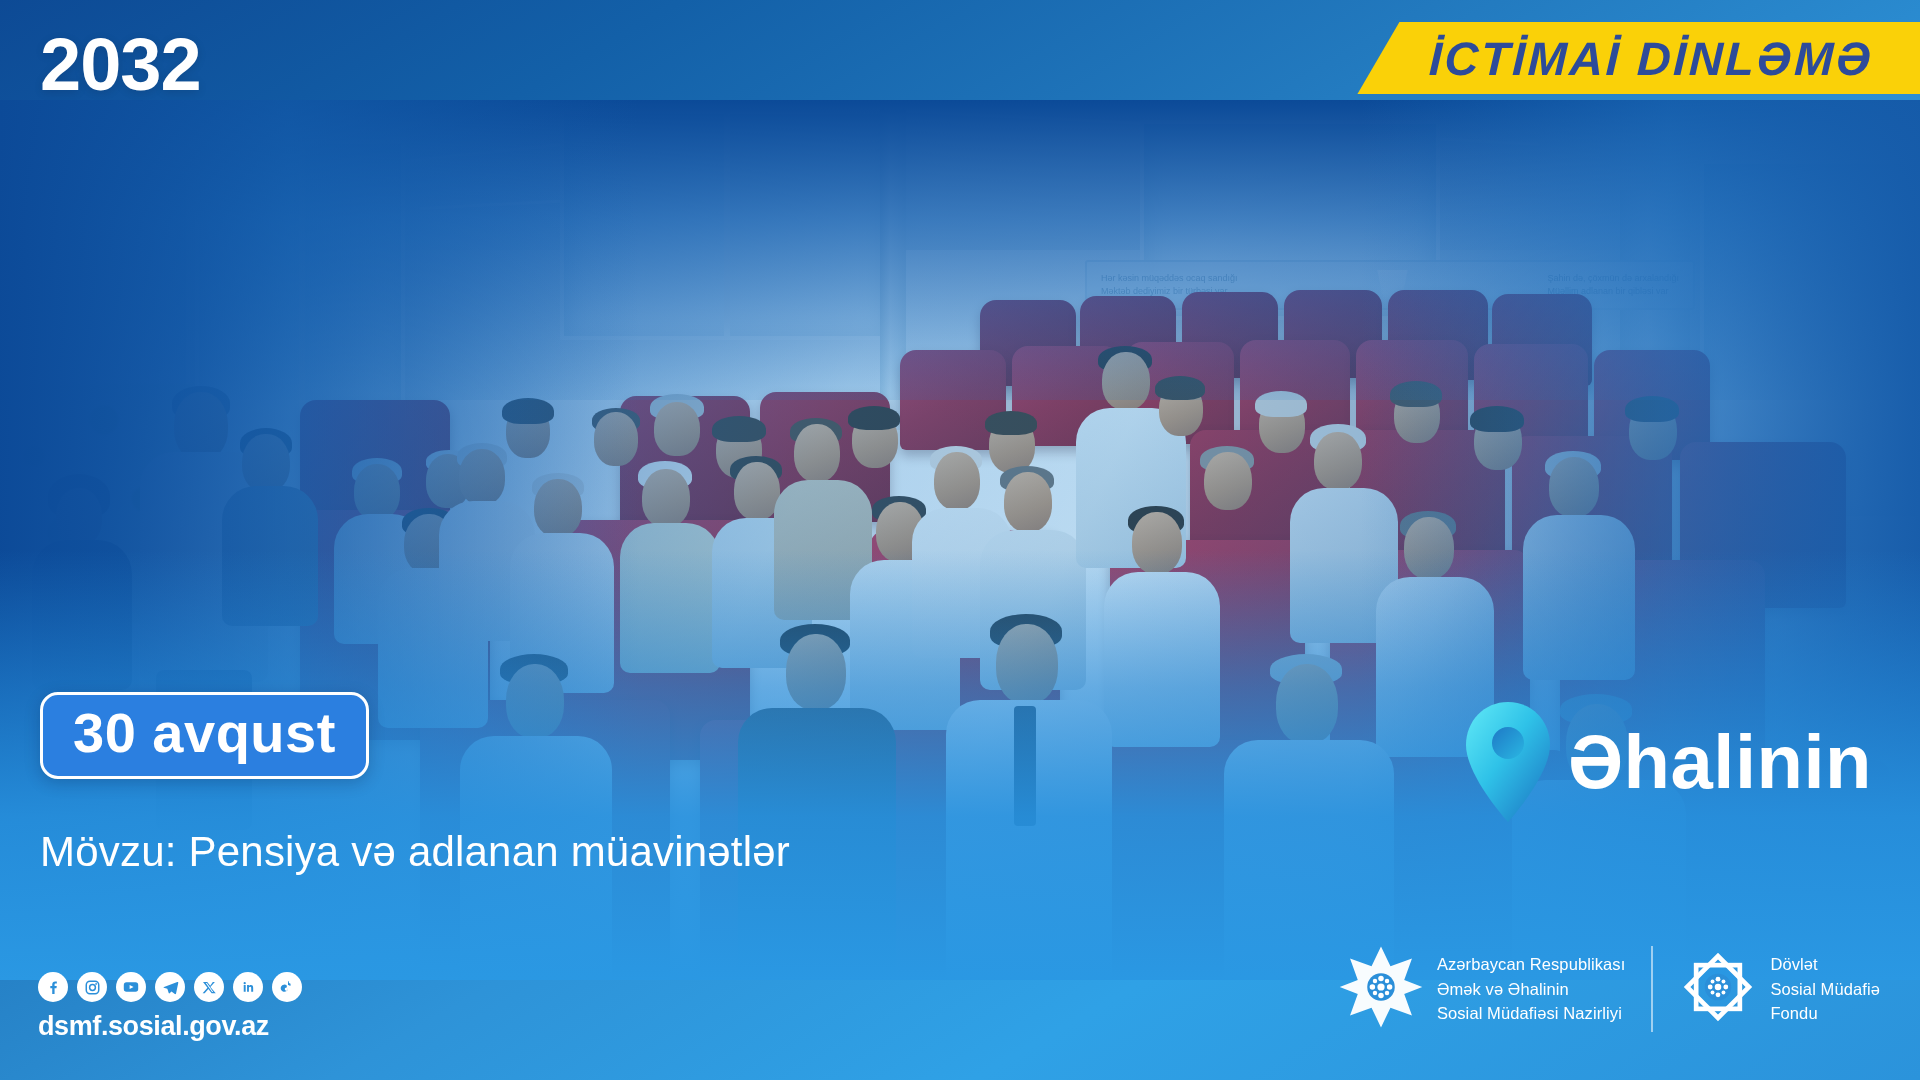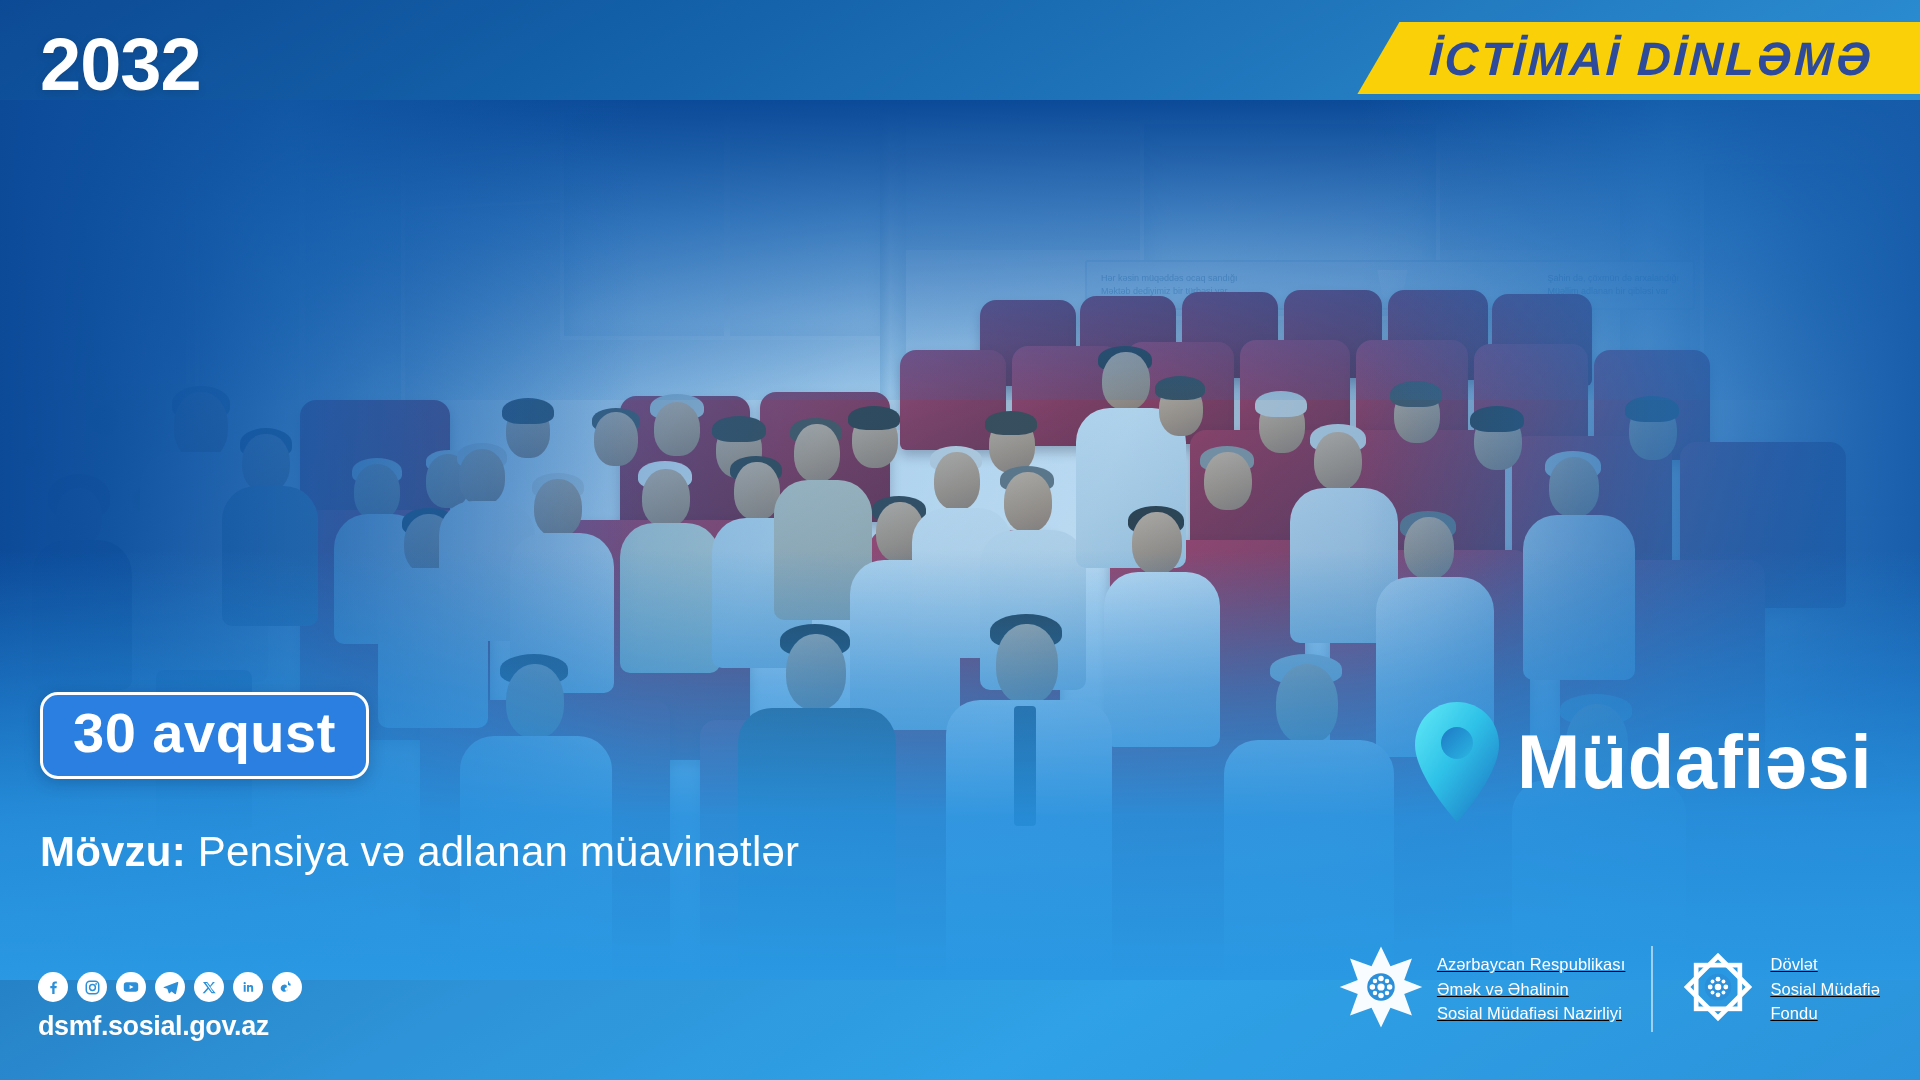--- a/index.html
+++ b/index.html
@@ -236,21 +236,21 @@
   
   .topic {
     position:absolute;
     left:40px; top:828px;
     z-index:25;
     display:flex; align-items:baseline;
     white-space:nowrap;
   }
   .topic-label {
     font-size:42px;
-    font-weight:bold;
+    font-weight:normal;
     color:#ffffff;
     letter-spacing:.2px;
   }
   .topic-value {
     font-size:42px;
     font-weight:normal;
     color:#ffffff;
     margin-left:12px;
     letter-spacing:.2px;
   }
@@ -296,21 +296,20 @@
     color:#ffffff;
     letter-spacing:-.4px;
   }
 
   
   .logos {
     position:absolute;
     right:40px; bottom:46px;
     display:flex; align-items:center;
     z-index:25;
-    text-decoration:underline;
   }
   .logo-unit { display:flex; align-items:center; }
   .logo-mark { flex:0 0 auto; }
   .logo-text {
     margin-left:13px;
     color:#ffffff;
     font-size:16.5px;
     line-height:1.48;
     white-space:pre-line;
     letter-spacing:.1px;
@@ -609,21 +608,21 @@
           </linearGradient>
           <linearGradient id="pinHole" x1="0" y1="0" x2="1" y2="1">
             <stop offset="0%" stop-color="#1e79c6"></stop>
             <stop offset="100%" stop-color="#2ab6e2"></stop>
           </linearGradient>
         </defs>
         <path d="M46 2 C22 2 4 21 4 45 C4 76 46 122 46 122 C46 122 88 76 88 45 C88 21 70 2 46 2 Z" fill="url(#pinG)"></path>
         <circle cx="46" cy="43" r="16" fill="url(#pinHole)"></circle>
       </svg>
     </span>
-    <span class="location-name">Müdafiəsi</span>
+    <span class="location-name">Əhalinin</span>
   </div>
 
   <div class="social-block">
     <div class="social-icons">
       <a class="s-icon" href="#">
         <svg width="17" height="17" viewBox="0 0 24 24">
             <path fill="#2b8fd9" d="M13.5 21v-8h2.7l.4-3.1h-3.1V7.9c0-.9.25-1.5 1.55-1.5H16.7V3.6c-.29-.04-1.28-.12-2.43-.12-2.41 0-4.06 1.47-4.06 4.17V9.9H7.5V13h2.71v8z"></path>
           </svg>
       </a>
       <a class="s-icon" href="#">

